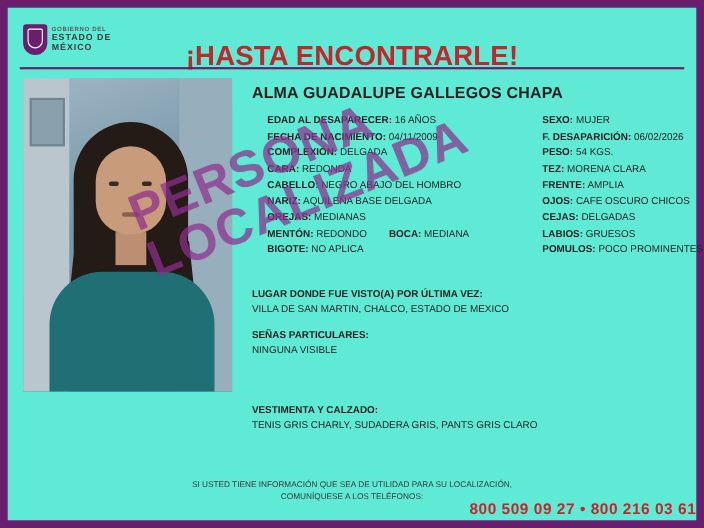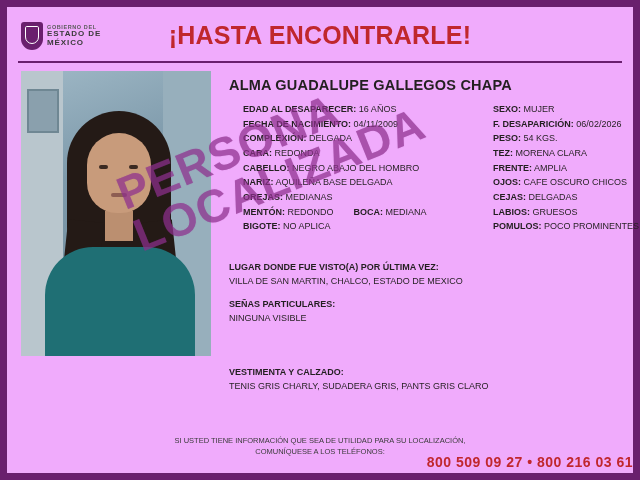--- a/index.html
+++ b/index.html
@@ -7,42 +7,42 @@
     width:640px;height:480px;
     background:#ffffff;
     font-family:"Liberation Sans", sans-serif;
     overflow:hidden;
     position:relative;
   }
   #sheet{
     position:absolute;inset:0;
     border:7px solid #6a1f6e;
     box-sizing:border-box;
-    background:#f0abfc;
+    background:#5eead4;
   }
   
   .logo{
     position:absolute;left:14px;top:12px;width:108px;height:34px;
     display:flex;align-items:center;gap:4px;
   }
   .logo-shield{
     width:22px;height:28px;
     background:#6a1f6e;
     border-radius:3px 3px 11px 11px;
     position:relative;flex:none;
   }
   .logo-shield:after{
     content:"";position:absolute;left:4px;top:4px;right:4px;bottom:6px;
     border:1px solid #fff;border-radius:2px 2px 8px 8px;
   }
   .logo-text{line-height:1.05;}
   .logo-text .l1{font-size:5.5px;letter-spacing:.6px;color:#5b5b5b;font-weight:bold;}
   .logo-text .l2{font-size:8px;letter-spacing:.9px;color:#3b3b3b;font-weight:bold;}
   .title{
-    position:absolute;left:0;right:0;top:14px;
+    position:absolute;left:0;right:0;top:30px;
     text-align:center;
     color:#c0272d;
     font-weight:bold;
     font-size:25px;
     letter-spacing:.2px;
   }
   .hrule{
     position:absolute;left:11px;right:11px;top:54px;height:2px;background:#6a1f6e;
   }
   

